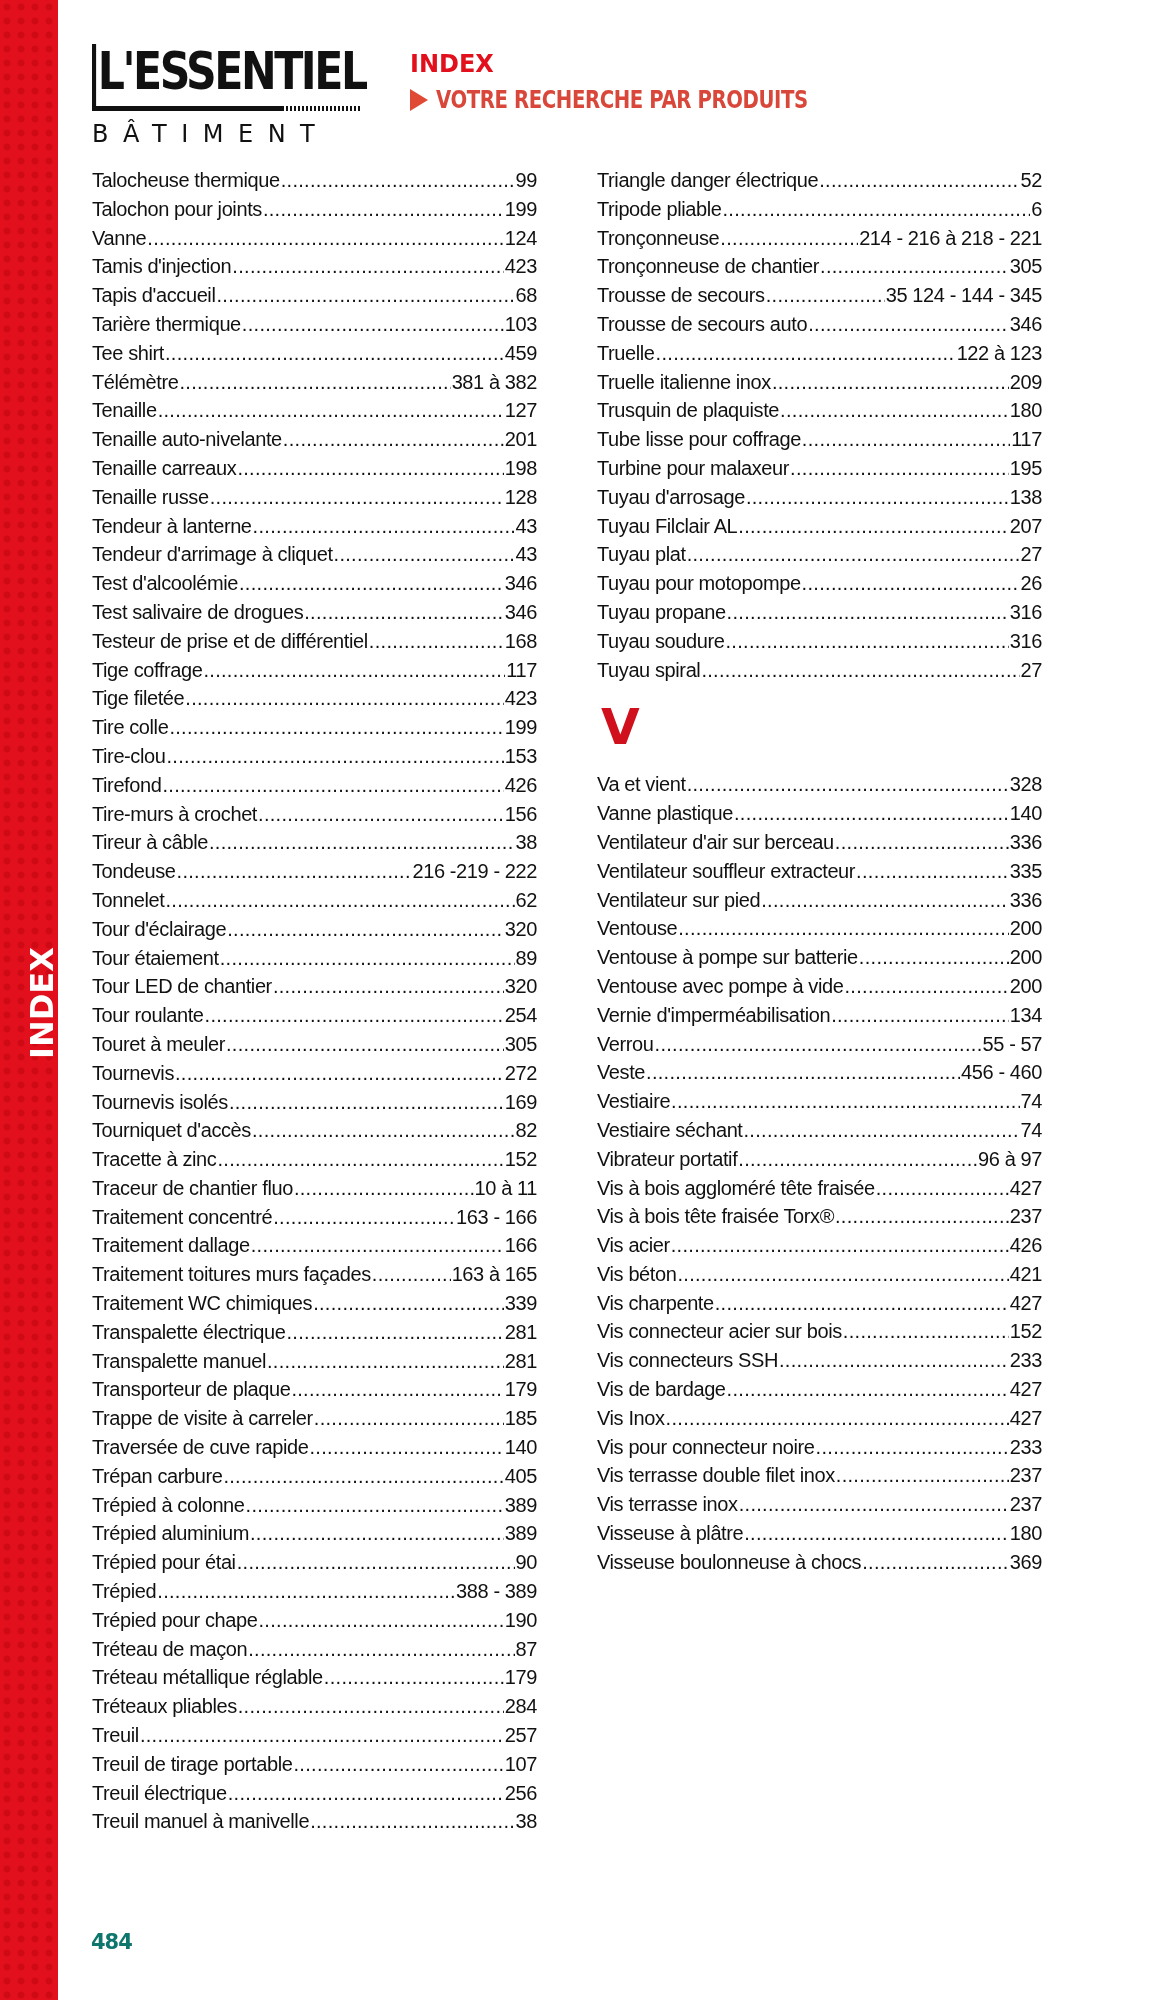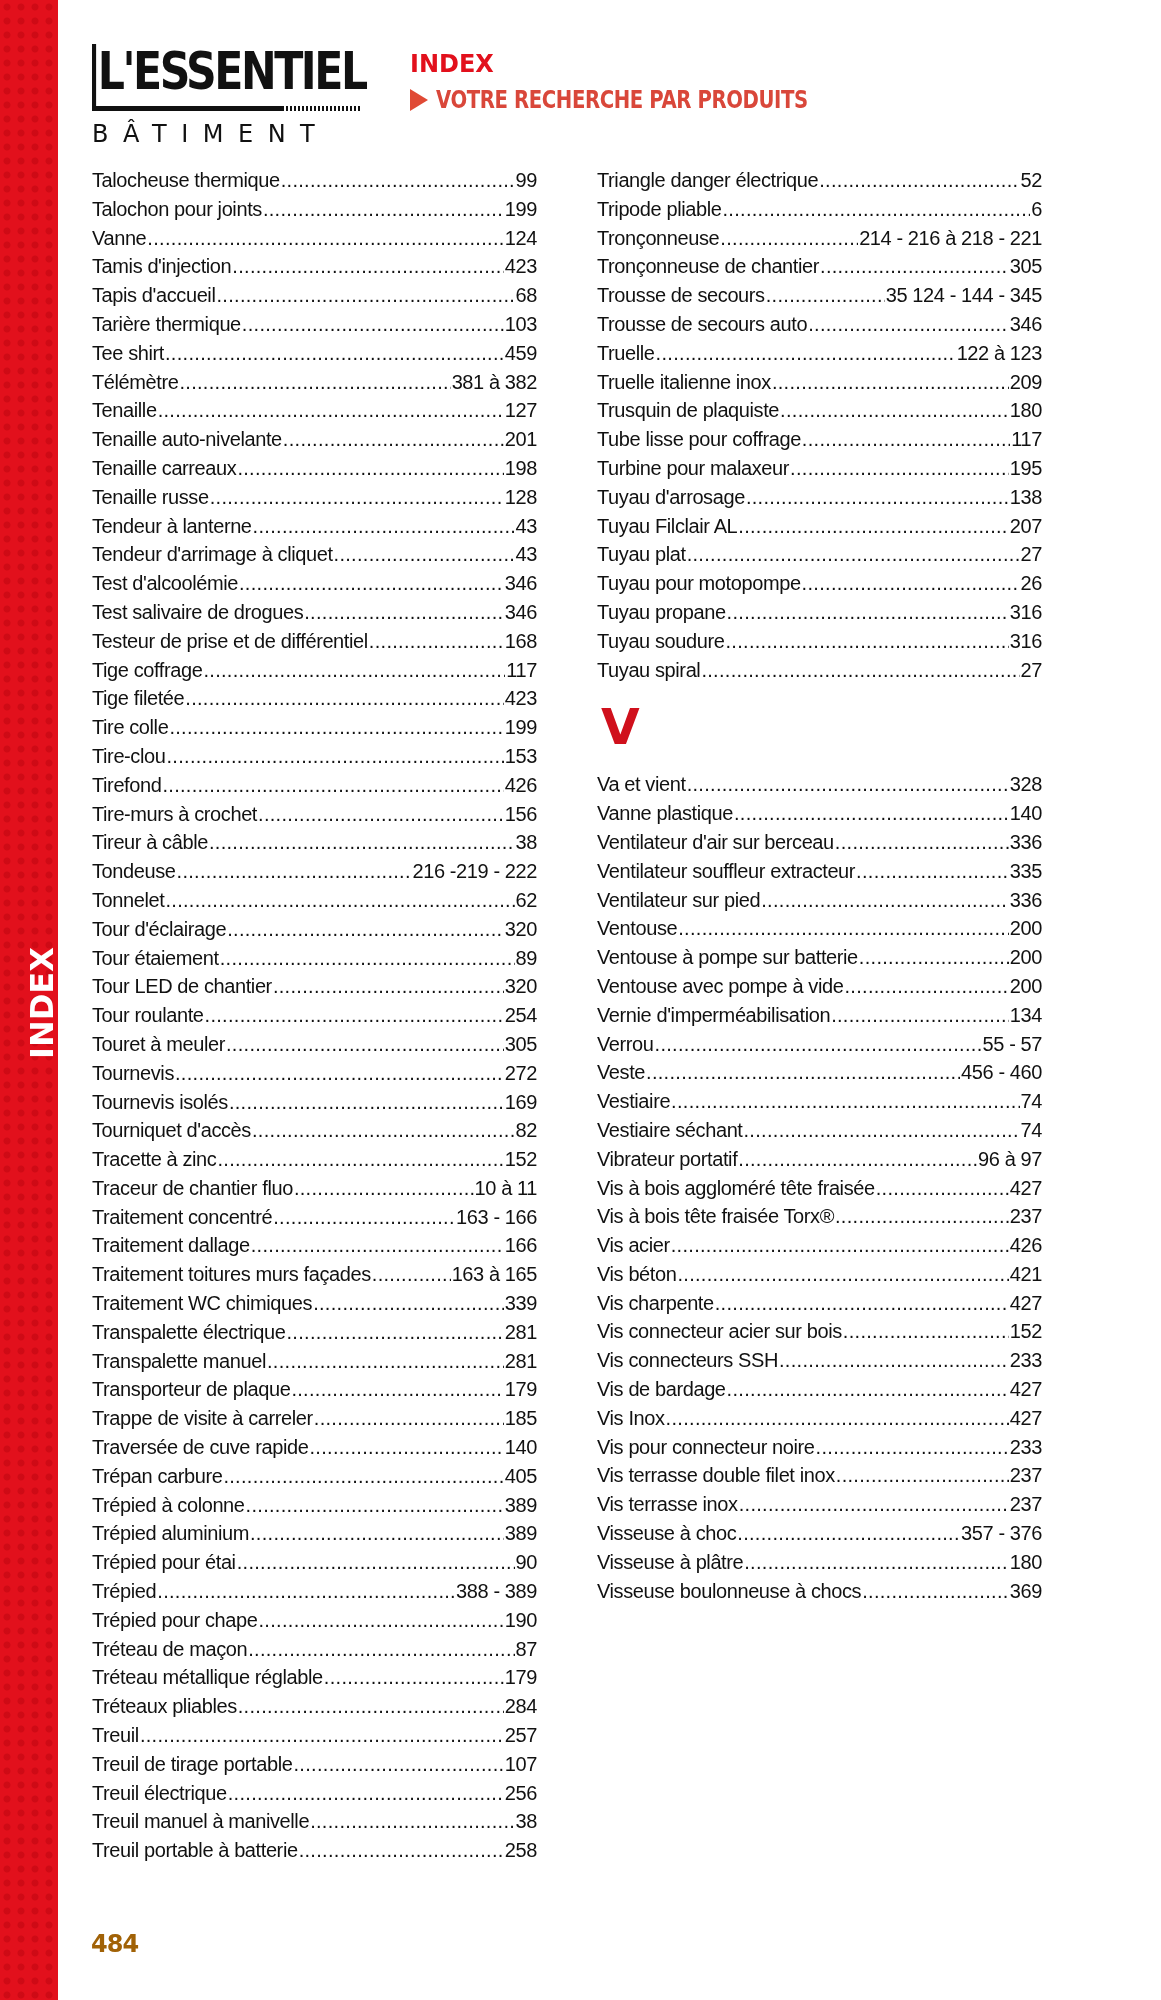--- a/index.html
+++ b/index.html
@@ -82,22 +82,22 @@
   .letter-head {
     height: 86px; position: relative;
   }
   .letter-head span {
     position: absolute; left: 4px; top: 18px;
     font-family: "DejaVu Sans", sans-serif; font-weight: 900; font-size: 50px;
     color: #d0101c; line-height: 50px;
   }
   .page-number {
     position: absolute; left: 91px; top: 1930px;
-    font-family: "DejaVu Sans", sans-serif; font-weight: 900; font-size: 24px;
-    color: #a16207; letter-spacing: -1px;
+    font-family: "DejaVu Sans", sans-serif; font-weight: 900; font-size: 21px;
+    color: #0f766e; letter-spacing: -1px;
   }
 </style>
 </head>
 <body>
 
 <div class="sidebar">
   <div class="sidebar-label">INDEX</div>
 </div>
 
 <div class="logo">
@@ -397,25 +397,20 @@
     <div class="entry">
       <span class="name">Treuil électrique</span>
       <span class="dots"></span>
       <span class="page">256</span>
     </div>
     <div class="entry">
       <span class="name">Treuil manuel à manivelle</span>
       <span class="dots"></span>
       <span class="page">38</span>
     </div>
-    <div class="entry">
-      <span class="name">Treuil portable à batterie</span>
-      <span class="dots"></span>
-      <span class="page">258</span>
-    </div>
   </div>
 
 <div class="col right" id="col-right">
   <div id="right-t">
       <div class="entry">
         <span class="name">Triangle danger électrique</span>
         <span class="dots"></span>
         <span class="page">52</span>
       </div>
       <div class="entry">
@@ -630,25 +625,20 @@
       </div>
       <div class="entry">
         <span class="name">Vis terrasse double filet inox</span>
         <span class="dots"></span>
         <span class="page">237</span>
       </div>
       <div class="entry">
         <span class="name">Vis terrasse inox</span>
         <span class="dots"></span>
         <span class="page">237</span>
-      </div>
-      <div class="entry">
-        <span class="name">Visseuse à choc</span>
-        <span class="dots"></span>
-        <span class="page">357 - 376</span>
       </div>
       <div class="entry">
         <span class="name">Visseuse à plâtre</span>
         <span class="dots"></span>
         <span class="page">180</span>
       </div>
       <div class="entry">
         <span class="name">Visseuse boulonneuse à chocs</span>
         <span class="dots"></span>
         <span class="page">369</span>

